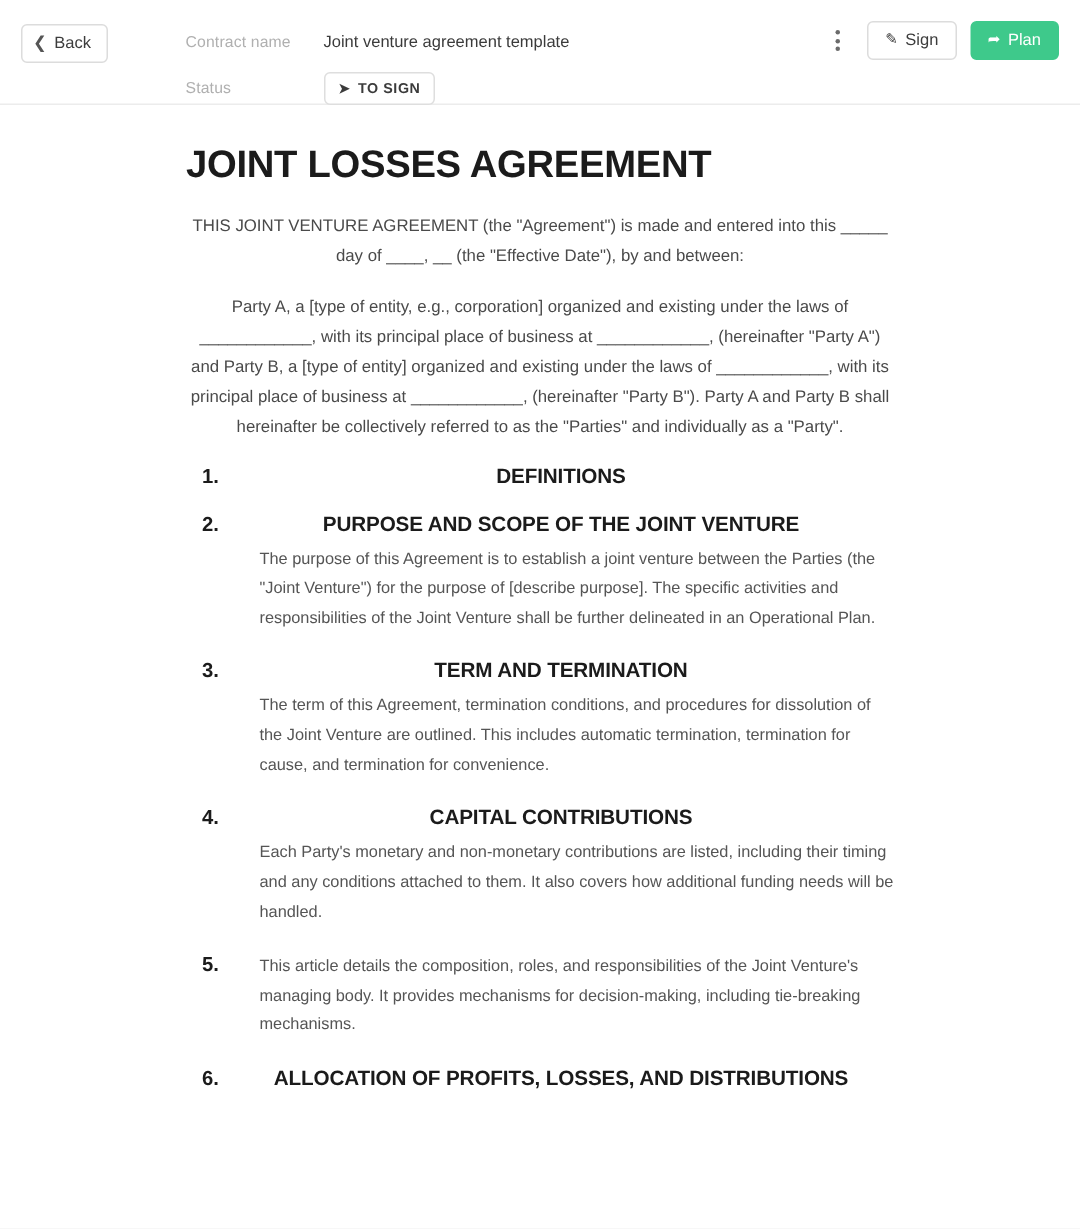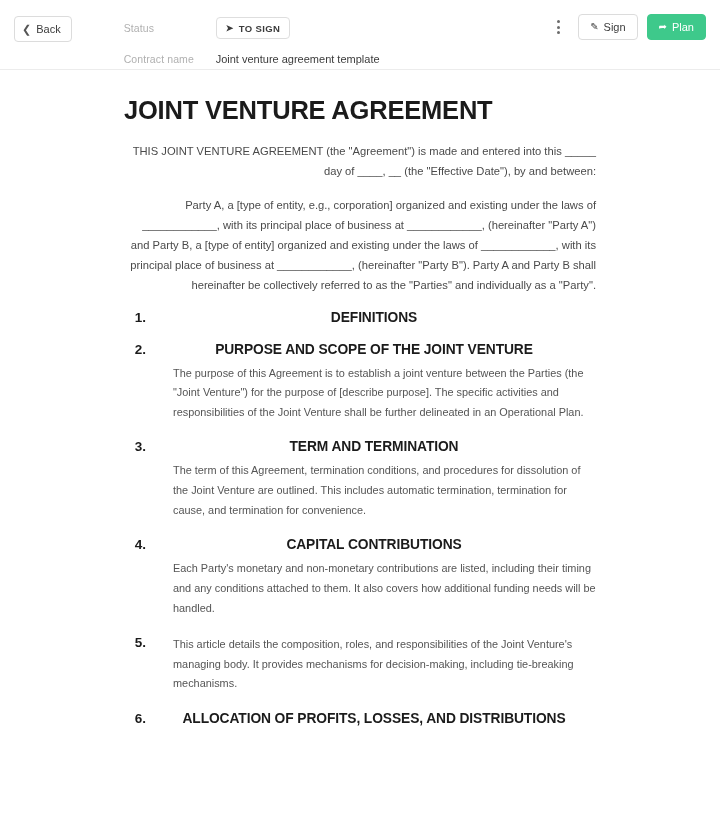--- a/index.html
+++ b/index.html
@@ -148,21 +148,21 @@
     font-weight: 700;
     letter-spacing: -.2px;
     color: #1b1b1b;
     margin-bottom: 17px;
   }
   p.para {
     font-size: 11.2px;
     line-height: 1.78;
     color: #4a4a4a;
     margin-bottom: 14px;
-    text-align: right;
+    text-align: center;
   }
   ol.sections {
     list-style: none;
     counter-reset: sec;
     margin-top: 10px;
   }
   ol.sections > li {
     counter-increment: sec;
     position: relative;
     padding-left: 28px;
@@ -208,30 +208,30 @@
 
   <div class="topbar">
 
     <div class="back-btn">
       <span class="chev">❮</span>
       <span>Back</span>
     </div>
 
     <div class="meta">
       <div class="meta-row">
+        <span class="meta-label">Contract name</span>
+        <span class="meta-value">Joint venture agreement template</span>
+      </div>
+      <div class="meta-row">
         <span class="meta-label">Status</span>
         <span class="status-chip">
           <span class="send-ico">➤</span>
           <span>TO SIGN</span>
         </span>
       </div>
-      <div class="meta-row">
-        <span class="meta-label">Contract name</span>
-        <span class="meta-value">Joint venture agreement template</span>
-      </div>
     </div>
 
     <div class="top-actions">
       <div class="kebab">
         <i></i>
         <i></i>
         <i></i>
       </div>
       <div class="btn">
         <span class="ico">✎</span>
@@ -240,21 +240,21 @@
       <div class="btn btn-share">
         <span class="ico">➦</span>
         <span>Plan</span>
       </div>
     </div>
   </div>
 
   <div class="doc-scroll">
     <div class="doc">
 
-      <h1 class="doc-title">JOINT VENTURE AGREEMENT</h1>
+      <h1 class="doc-title">JOINT LOSSES AGREEMENT</h1>
 
       <p class="para">THIS JOINT VENTURE AGREEMENT (the "Agreement") is made and entered into this _____ day of ____, __ (the "Effective Date"), by and between:</p>
       <p class="para">Party A, a [type of entity, e.g., corporation] organized and existing under the laws of ____________, with its principal place of business at ____________, (hereinafter "Party A") and Party B, a [type of entity] organized and existing under the laws of ____________, with its principal place of business at ____________, (hereinafter "Party B"). Party A and Party B shall hereinafter be collectively referred to as the "Parties" and individually as a "Party".</p>
 
       <ol class="sections">
         <li>
           <div class="sec-head">DEFINITIONS</div>
         </li>
         <li>
           <div class="sec-head">PURPOSE AND SCOPE OF THE JOINT VENTURE</div>

